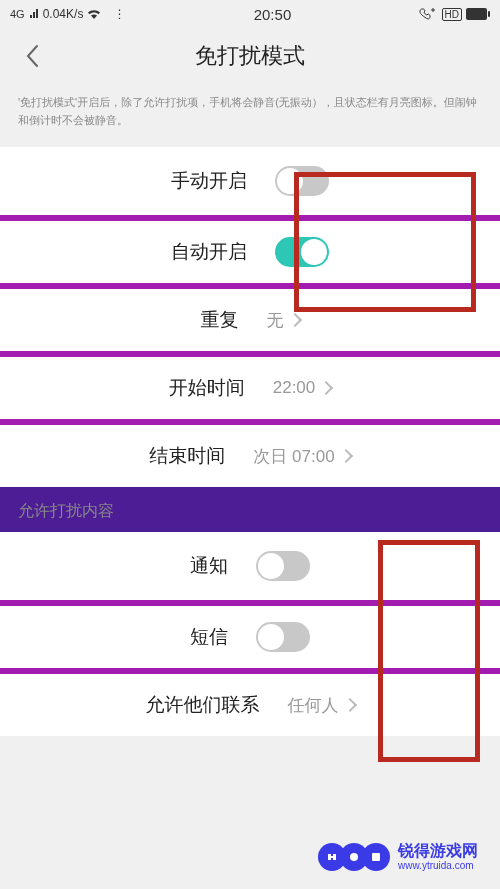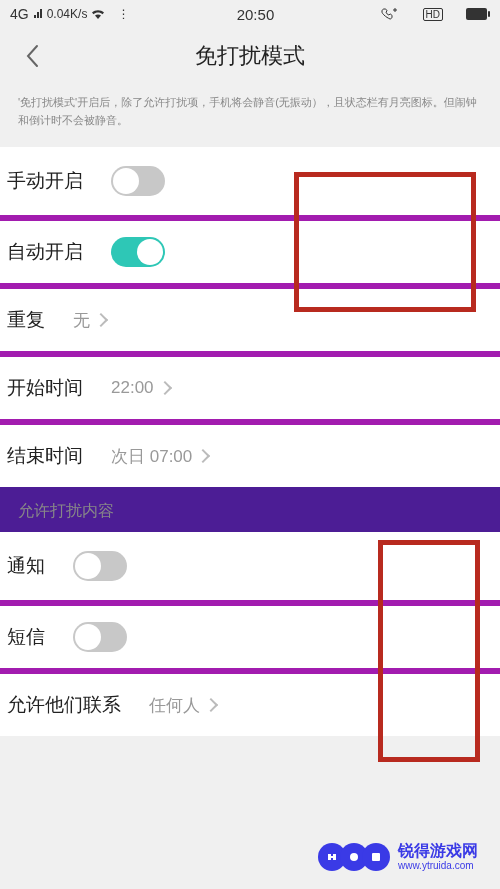--- a/index.html
+++ b/index.html
@@ -15,22 +15,22 @@
       height: 28px;
       display: flex;
       align-items: center;
       padding: 0 10px;
       font-size: 12px;
       color: #333;
       background: #f0f0f0;
     }
     .status-left { display: flex; align-items: center; gap: 4px; }
     .status-center { flex: 1; text-align: center; font-size: 15px; font-weight: 500; }
-    .status-right { display: flex; align-items: center; gap: 23px; }
-    .signal-4g { font-size: 14px; }
+    .status-right { display: flex; align-items: center; gap: 4px; }
+    .signal-4g { font-size: 11px; }
     .dots { letter-spacing: 2px; padding-left: 8px; }
 
     .header {
       height: 56px;
       display: flex;
       align-items: center;
       padding: 0 16px;
       background: #f0f0f0;
       position: relative;
     }
@@ -57,21 +57,21 @@
       color: #888;
       line-height: 1.6;
       background: #f0f0f0;
     }
 
     .list { background: #fff; }
     .row {
       height: 68px;
       display: flex;
       align-items: center;
-      justify-content: flex-start;
+      justify-content: center;
       padding: 0 7px;
       background: #fff;
       gap: 28px;
     }
     .row + .row { border-top: 6px solid #a21caf; }
     .row-label { font-size: 19px; color: #222; }
     .row-value { font-size: 17px; color: #999; display: flex; align-items: center; gap: 6px; }
 
     .toggle {
       width: 54px;

